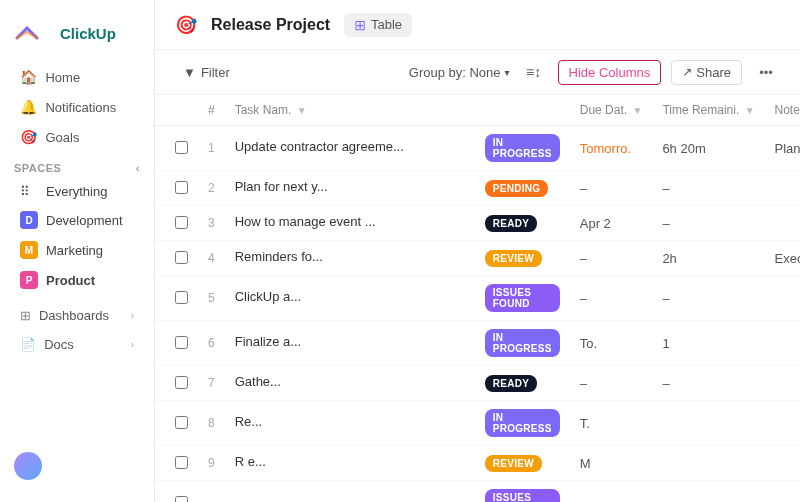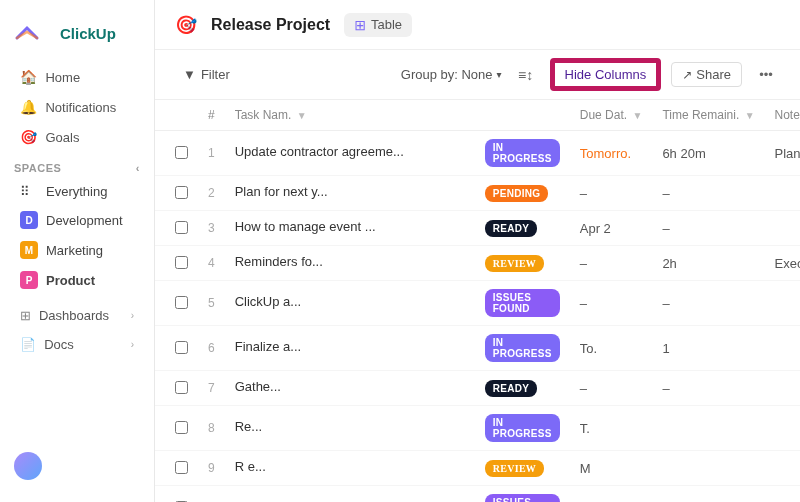--- a/index.html
+++ b/index.html
@@ -177,25 +177,25 @@
       border-radius: 4px;
       cursor: pointer;
       color: #666;
       font-size: 14px;
     }
     .hide-columns-btn {
       display: flex;
       align-items: center;
       gap: 4px;
       font-size: 13px;
-      color: #4c1d95;
+      color: #ec4899;
       cursor: pointer;
       padding: 4px 10px;
       border-radius: 4px;
-      border: 5px solid #be185d;
+      border: 1px solid #be185d;
     }
     .share-btn {
       display: flex;
       align-items: center;
       gap: 4px;
       font-size: 13px;
       color: #555;
       cursor: pointer;
       padding: 4px 10px;
       border-radius: 4px;
@@ -271,21 +271,21 @@
       padding: 3px 8px;
       border-radius: 8px;
       font-size: 10px;
       font-weight: 700;
       letter-spacing: 0.3px;
       text-transform: uppercase;
     }
     .status-in-progress { background: #7c6af7; color: #fff; }
     .status-pending { background: #f97316; color: #fff; }
     .status-ready { background: #0f172a; color: #fff; }
-    .status-review { background: #f59e0b; color: #fff; font-family: Liberation Serif, serif; }
+    .status-review { background: #f59e0b; color: #fff; }
     .status-issues-found { background: #8b5cf6; color: #fff; }
 
     .due-date { color: #555; }
     .due-date-tomorrow { color: #f97316; }
     .time-remaining { color: #555; }
     .notes { color: #555; }
 
     .col-sort-icon { font-size: 10px; color: #bbb; margin-left: 2px; }
   </style>
 </head>

